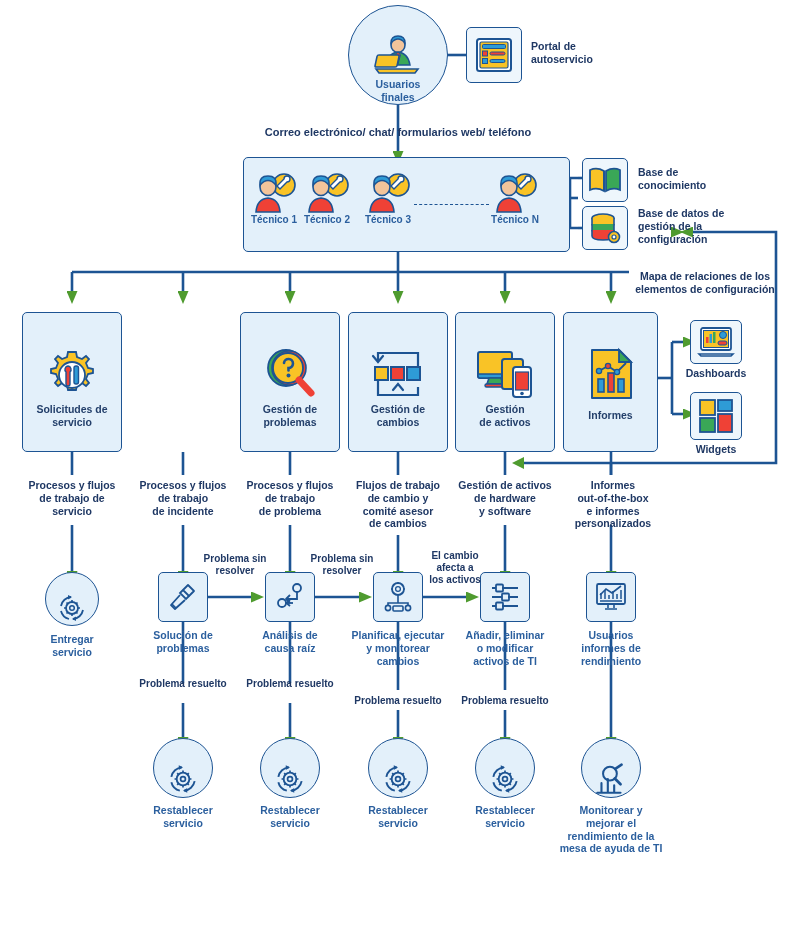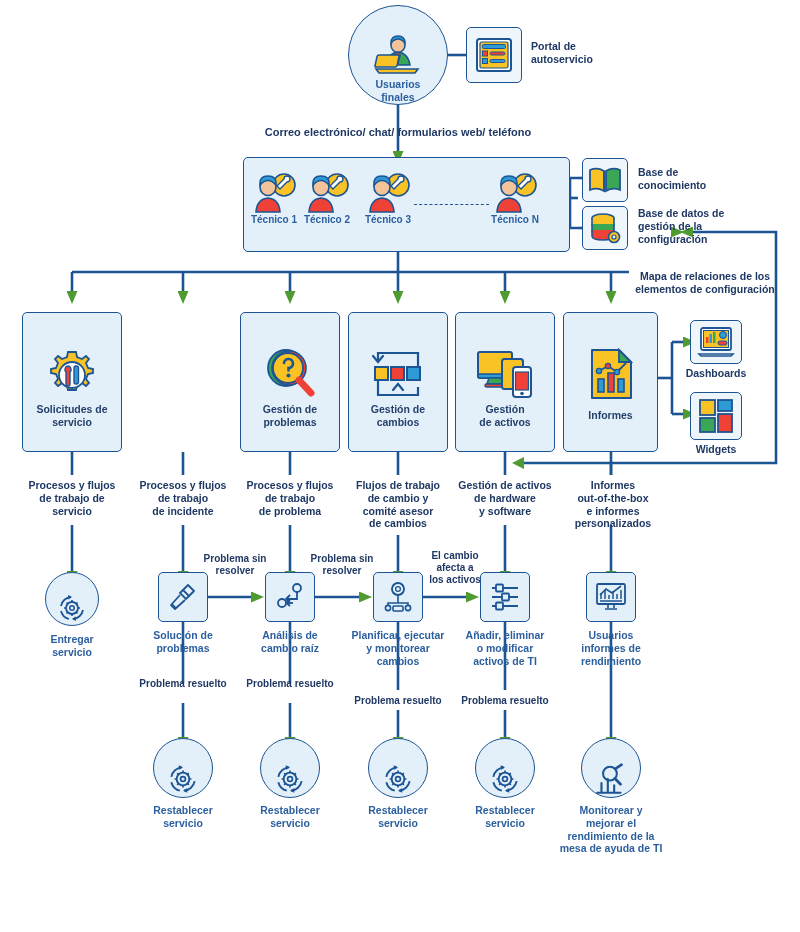--- a/index.html
+++ b/index.html
@@ -492,21 +492,21 @@
         <path d="M23,11 v7 h-11" fill="none" stroke="#1d5493" stroke-width="1.8"></path>
         <path d="M16,14 l-4,4 4,4" fill="none" stroke="#1d5493" stroke-width="1.8" stroke-linejoin="round" transform="translate(0,0)"></path>
         <circle cx="8" cy="22" r="4" fill="none" stroke="#1d5493" stroke-width="1.8"></circle>
         <path d="M12,22 h7" fill="none" stroke="#1d5493" stroke-width="1.8"></path>
         <path d="M16,19 l-3.5,3 3.5,3" fill="none" stroke="#1d5493" stroke-width="1.8" stroke-linejoin="round"></path>
       </svg>
     </span>
   </div>
   <div class="lbl lbl-blue" style="left:242px;top:629px;width:96px;">
     <div>Análisis de</div>
-    <div>cambio raíz</div>
+    <div>causa raíz</div>
   </div>
 
   <div class="node box" style="left:373px;top:572px;width:50px;height:50px;">
     <span>
       <svg width="34" height="34" viewBox="0 0 34 34">
         <circle cx="17" cy="9" r="6" fill="none" stroke="#1d5493" stroke-width="1.8"></circle>
         <circle cx="17" cy="9" r="2.4" fill="none" stroke="#1d5493" stroke-width="1.3"></circle>
         <path d="M17,2.2 v1.6 M17,14.2 v1.6 M10.2,9 h1.6 M22.2,9 h1.6 M12.2,4.2 l1.2,1.2 M20.6,12.6 l1.2,1.2 M21.8,4.2 l-1.2,1.2 M13.4,12.6 l-1.2,1.2" stroke="#1d5493" stroke-width="1.5"></path>
         <path d="M17,16 v4 M7,26 v-3 h20 v3 M17,20 v3" fill="none" stroke="#1d5493" stroke-width="1.6"></path>
         <circle cx="7" cy="28" r="2.6" fill="none" stroke="#1d5493" stroke-width="1.6"></circle>

